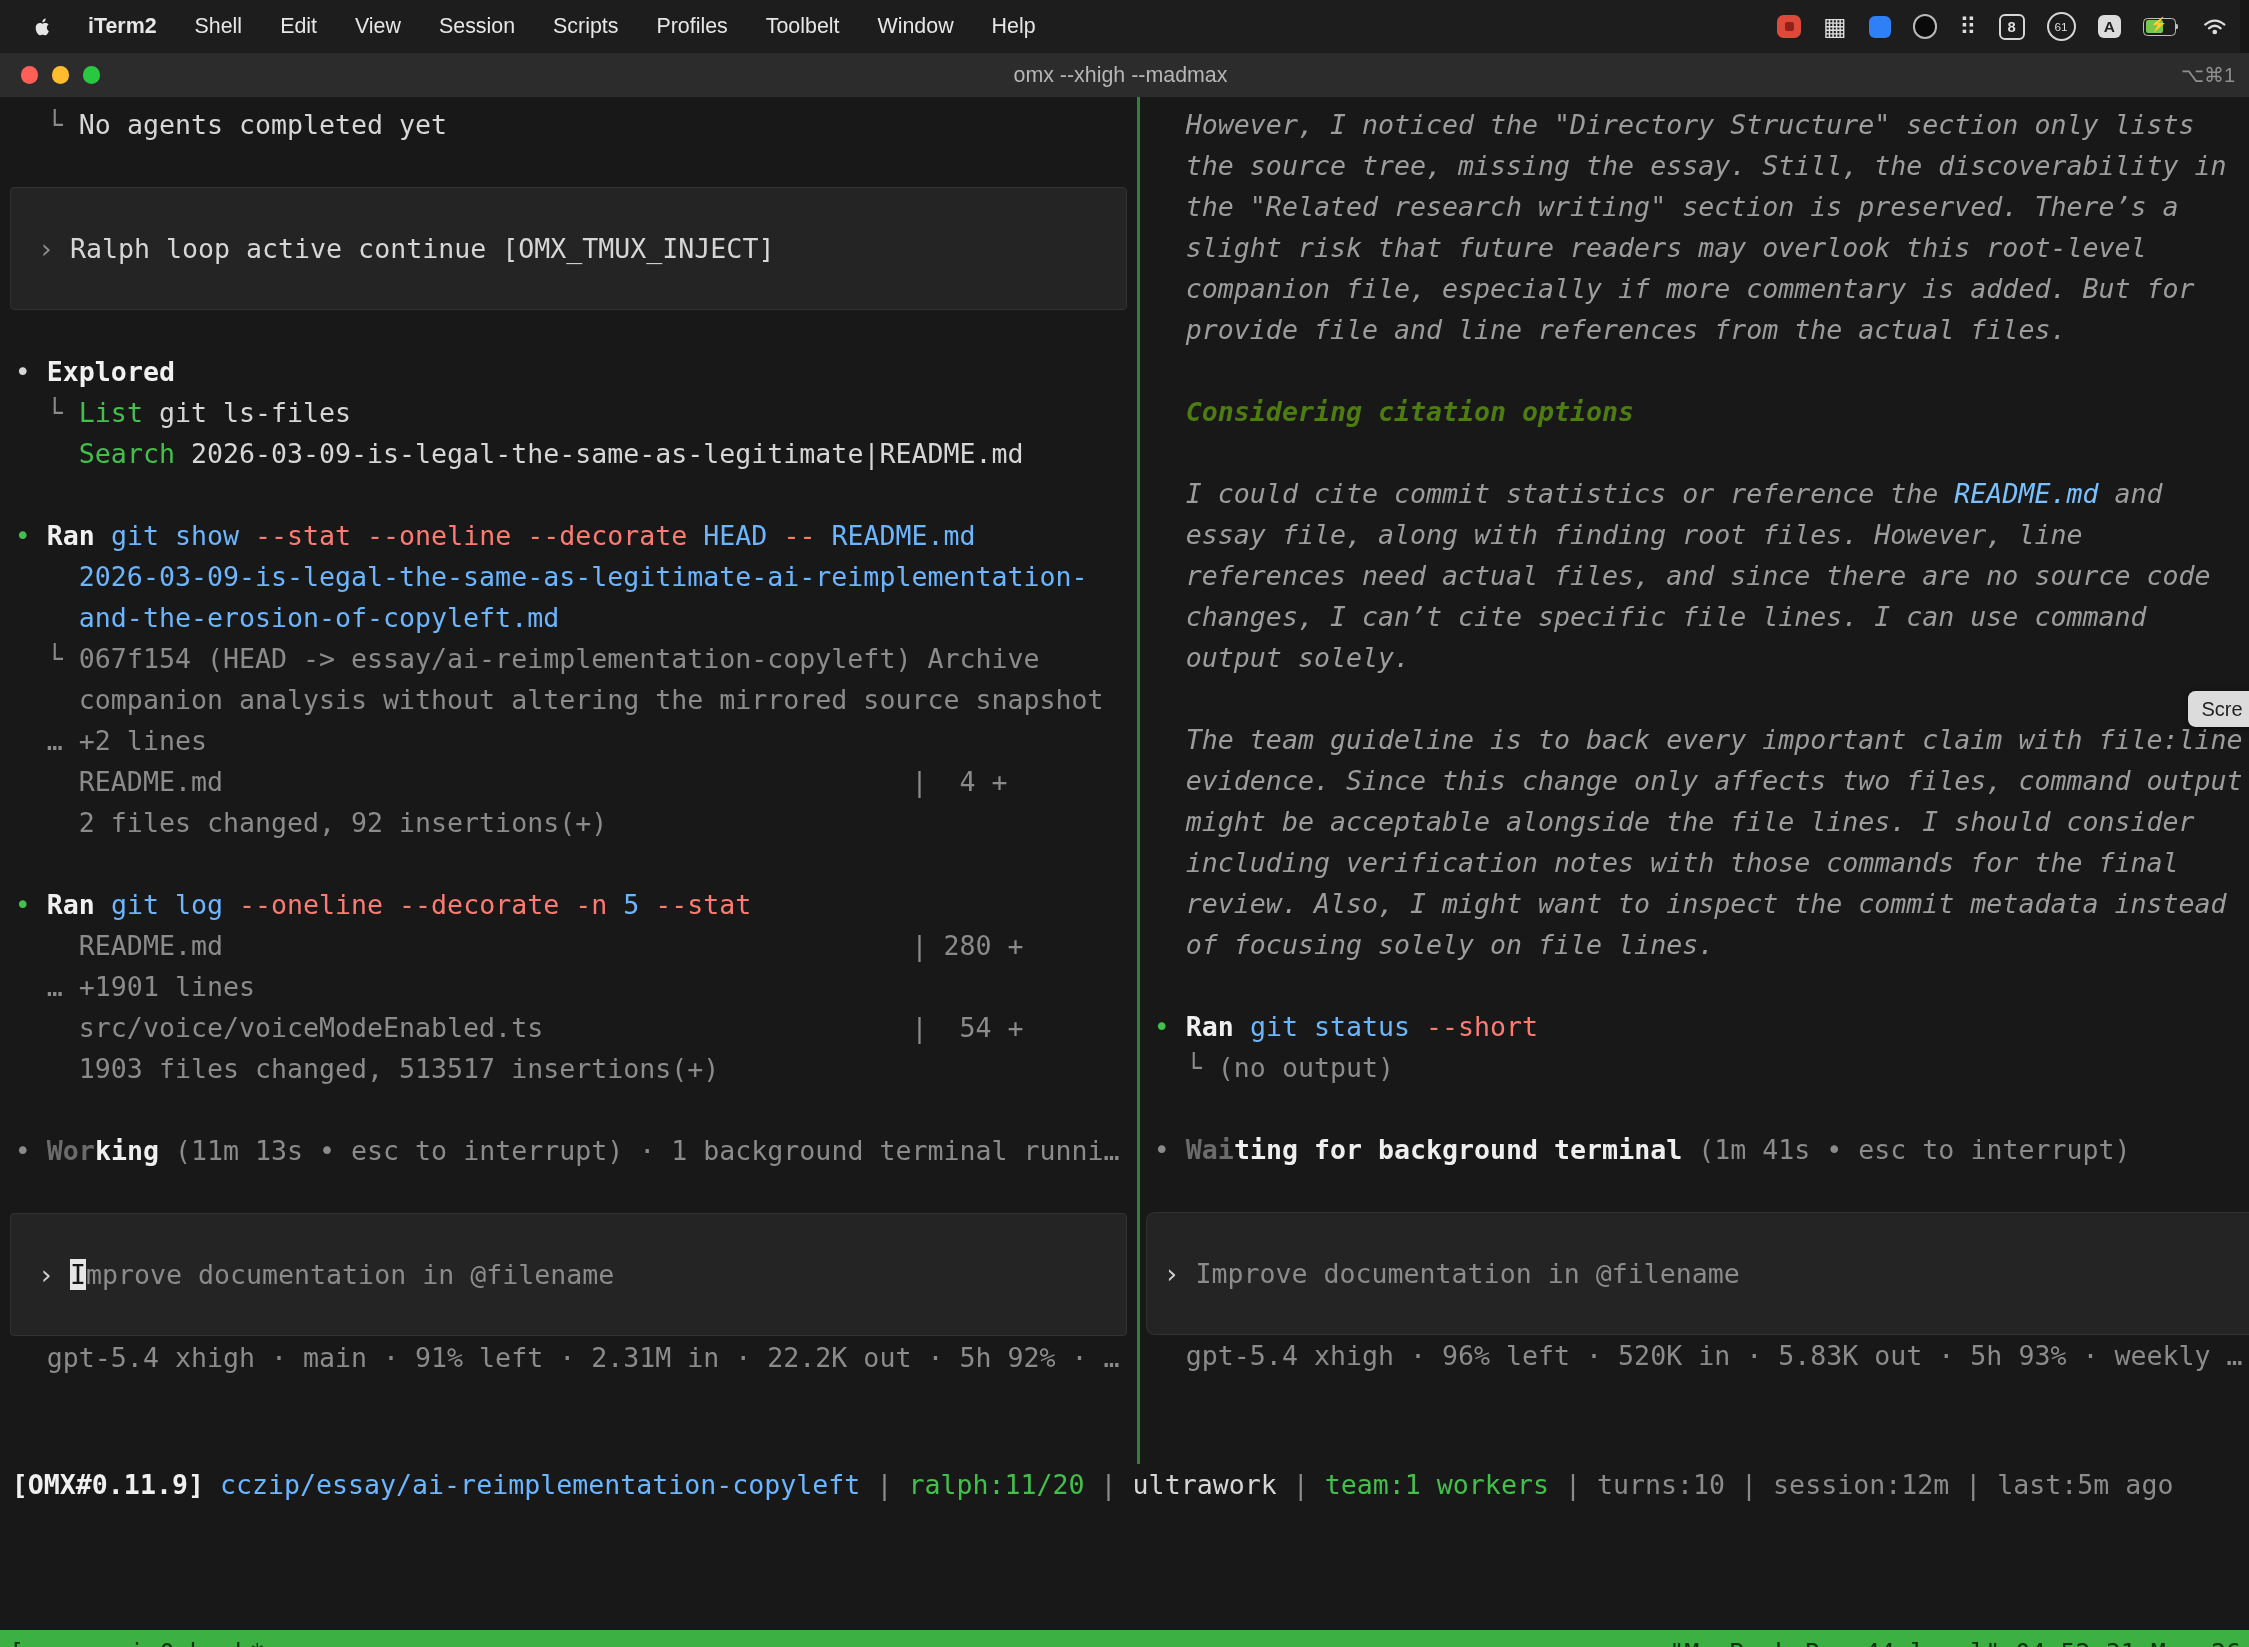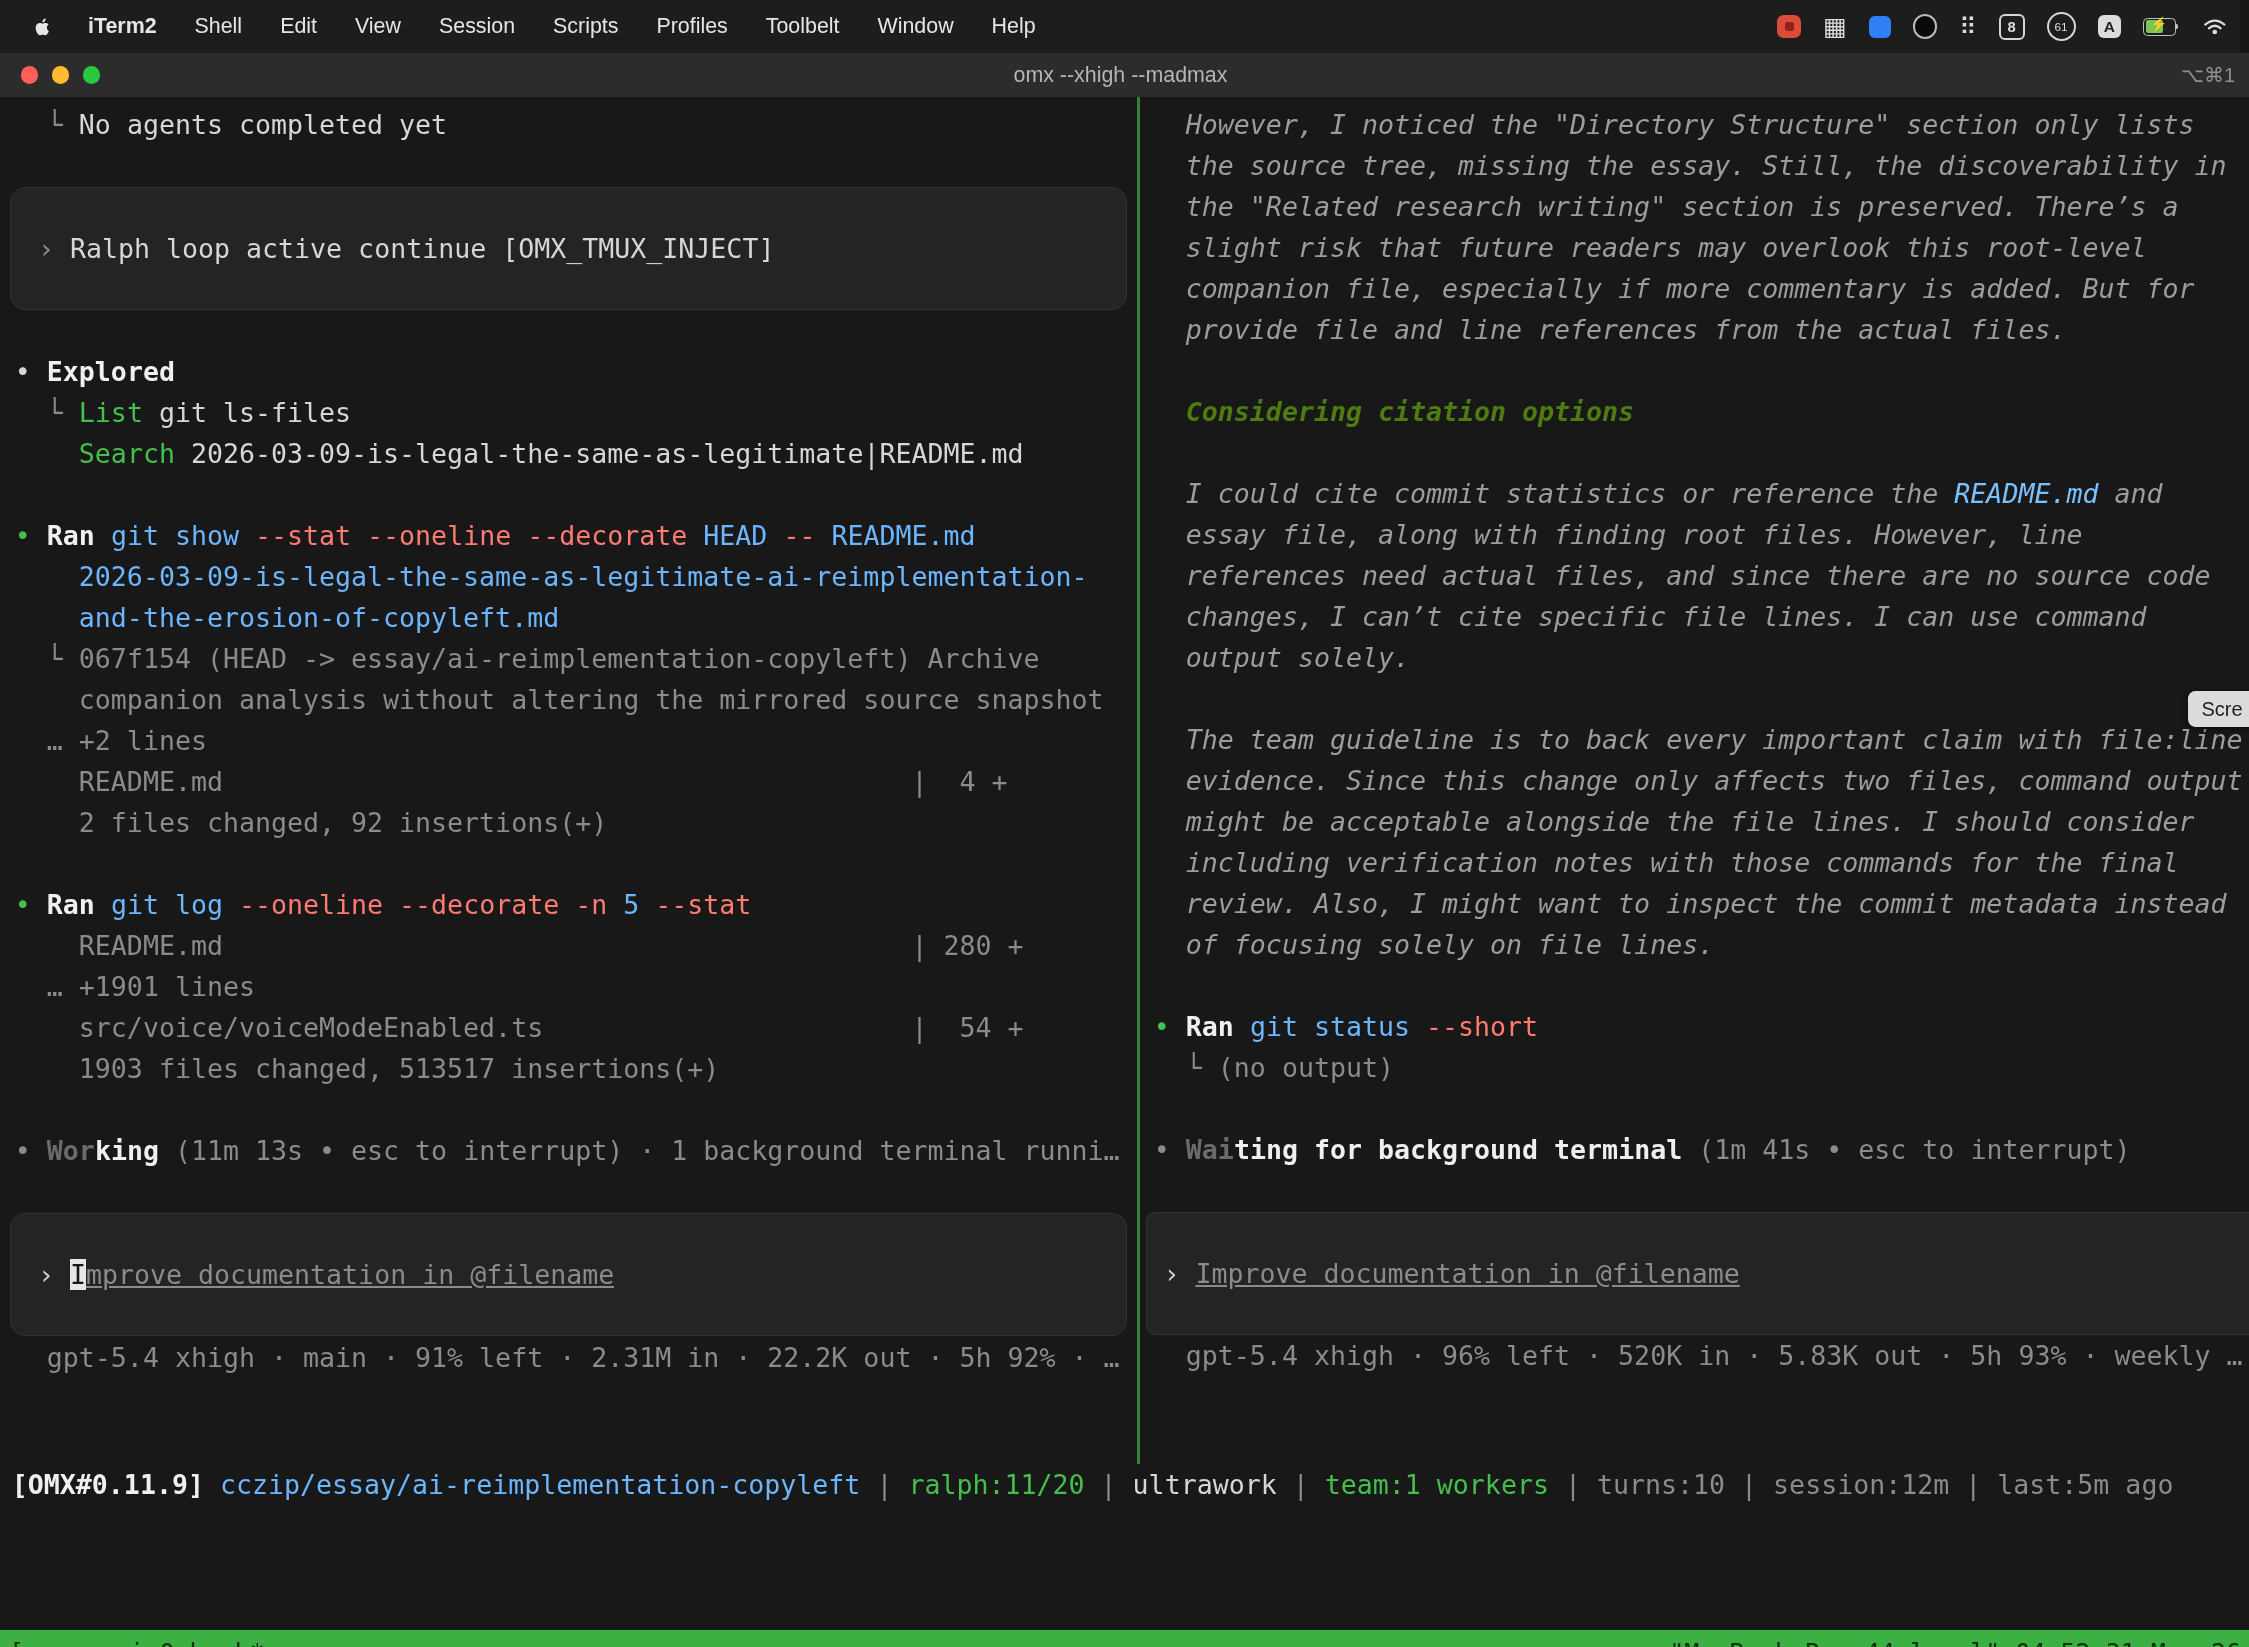--- a/index.html
+++ b/index.html
@@ -57,23 +57,23 @@
   .bold{color:#f0f0f0;font-weight:700;}
   .green{color:#43c04c;}
   .blue{color:#6cb6ff;}
   .red{color:#ff7b72;}
   .think{color:#9c9c9c;font-style:italic;}
   .thinkbold{color:#4d7c0f;font-style:italic;font-weight:700;}
   .filelink{color:#79c0ff;font-style:italic;}
   .shimdim{color:#6b6b6b;font-weight:700;}
   .shimlit{color:#efefef;font-weight:700;}
   .prompt{color:#cfcfcf;}
-  .ghost{color:#8b8b8b;text-decoration:underline;}
+  .ghost{color:#8b8b8b;}
   .cursor{background:#e6e6e6;color:#161616;}
-  .tbox{height:123px;margin:0.7px 10.3px;background:#242424;border:0.7px solid #323232;border-radius:15px;
+  .tbox{height:123px;margin:0.7px 10.3px;background:#242424;border:0.7px solid #323232;border-radius:4px;
         display:flex;align-items:center;box-sizing:border-box;}
   .tbox .tline{height:auto;line-height:41px;}
   .pane-left .tbox .tline{padding-left:26.6px;}
   .pane-right .tbox .tline{padding-left:16px;}
   .pane-right .tbox{margin:0.7px 0 0.7px 4.4px;border-radius:8.9px 0 0 8.9px;border-right:none;}
   
   .omx-line{position:absolute;top:1367px;left:0;right:0;height:41px;line-height:41px;font-size:26.6px;
             padding-left:11.8px;white-space:pre;overflow:hidden;}
   
   .tmux-bar{position:absolute;top:1494px;left:0;right:0;height:44px;background:#3cb043;color:#083409;

